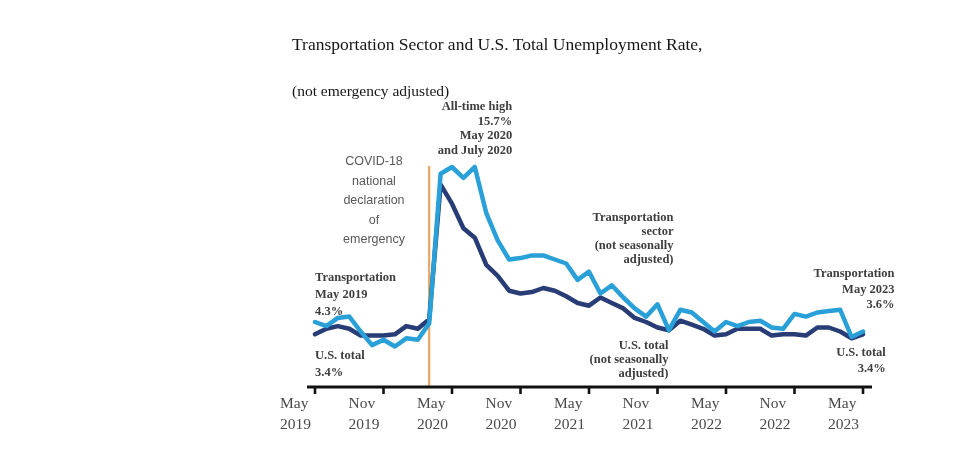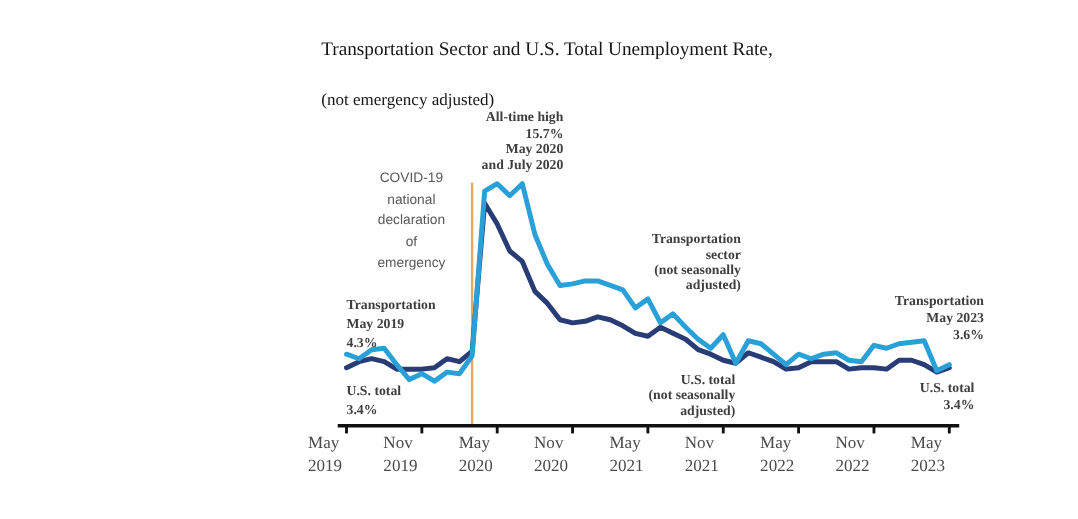--- a/index.html
+++ b/index.html
@@ -45,21 +45,21 @@
     <div class="title-main"><span>Transportation Sector and U.S. Total Unemployment Rate,</span><br>
       </div>
     <div class="title-sub">(not emergency adjusted)</div>
   </div>
 
   <div class="ann centered tight" style="left:475px;top:99px;">All-time high
 15.7%
 May 2020
 and July 2020</div>
 
-  <div class="covid-note" style="left:374px;top:152px;">COVID-19
+  <div class="covid-note" style="left:374px;top:152px;">COVID-18
 national
 declaration
 of
 emergency</div>
 
   <div class="ann" style="left:315px;top:269px;line-height:17px;">Transportation
 May 2019
 4.3%</div>
 
   <div class="ann" style="left:315px;top:347px;line-height:17px;">U.S. total

